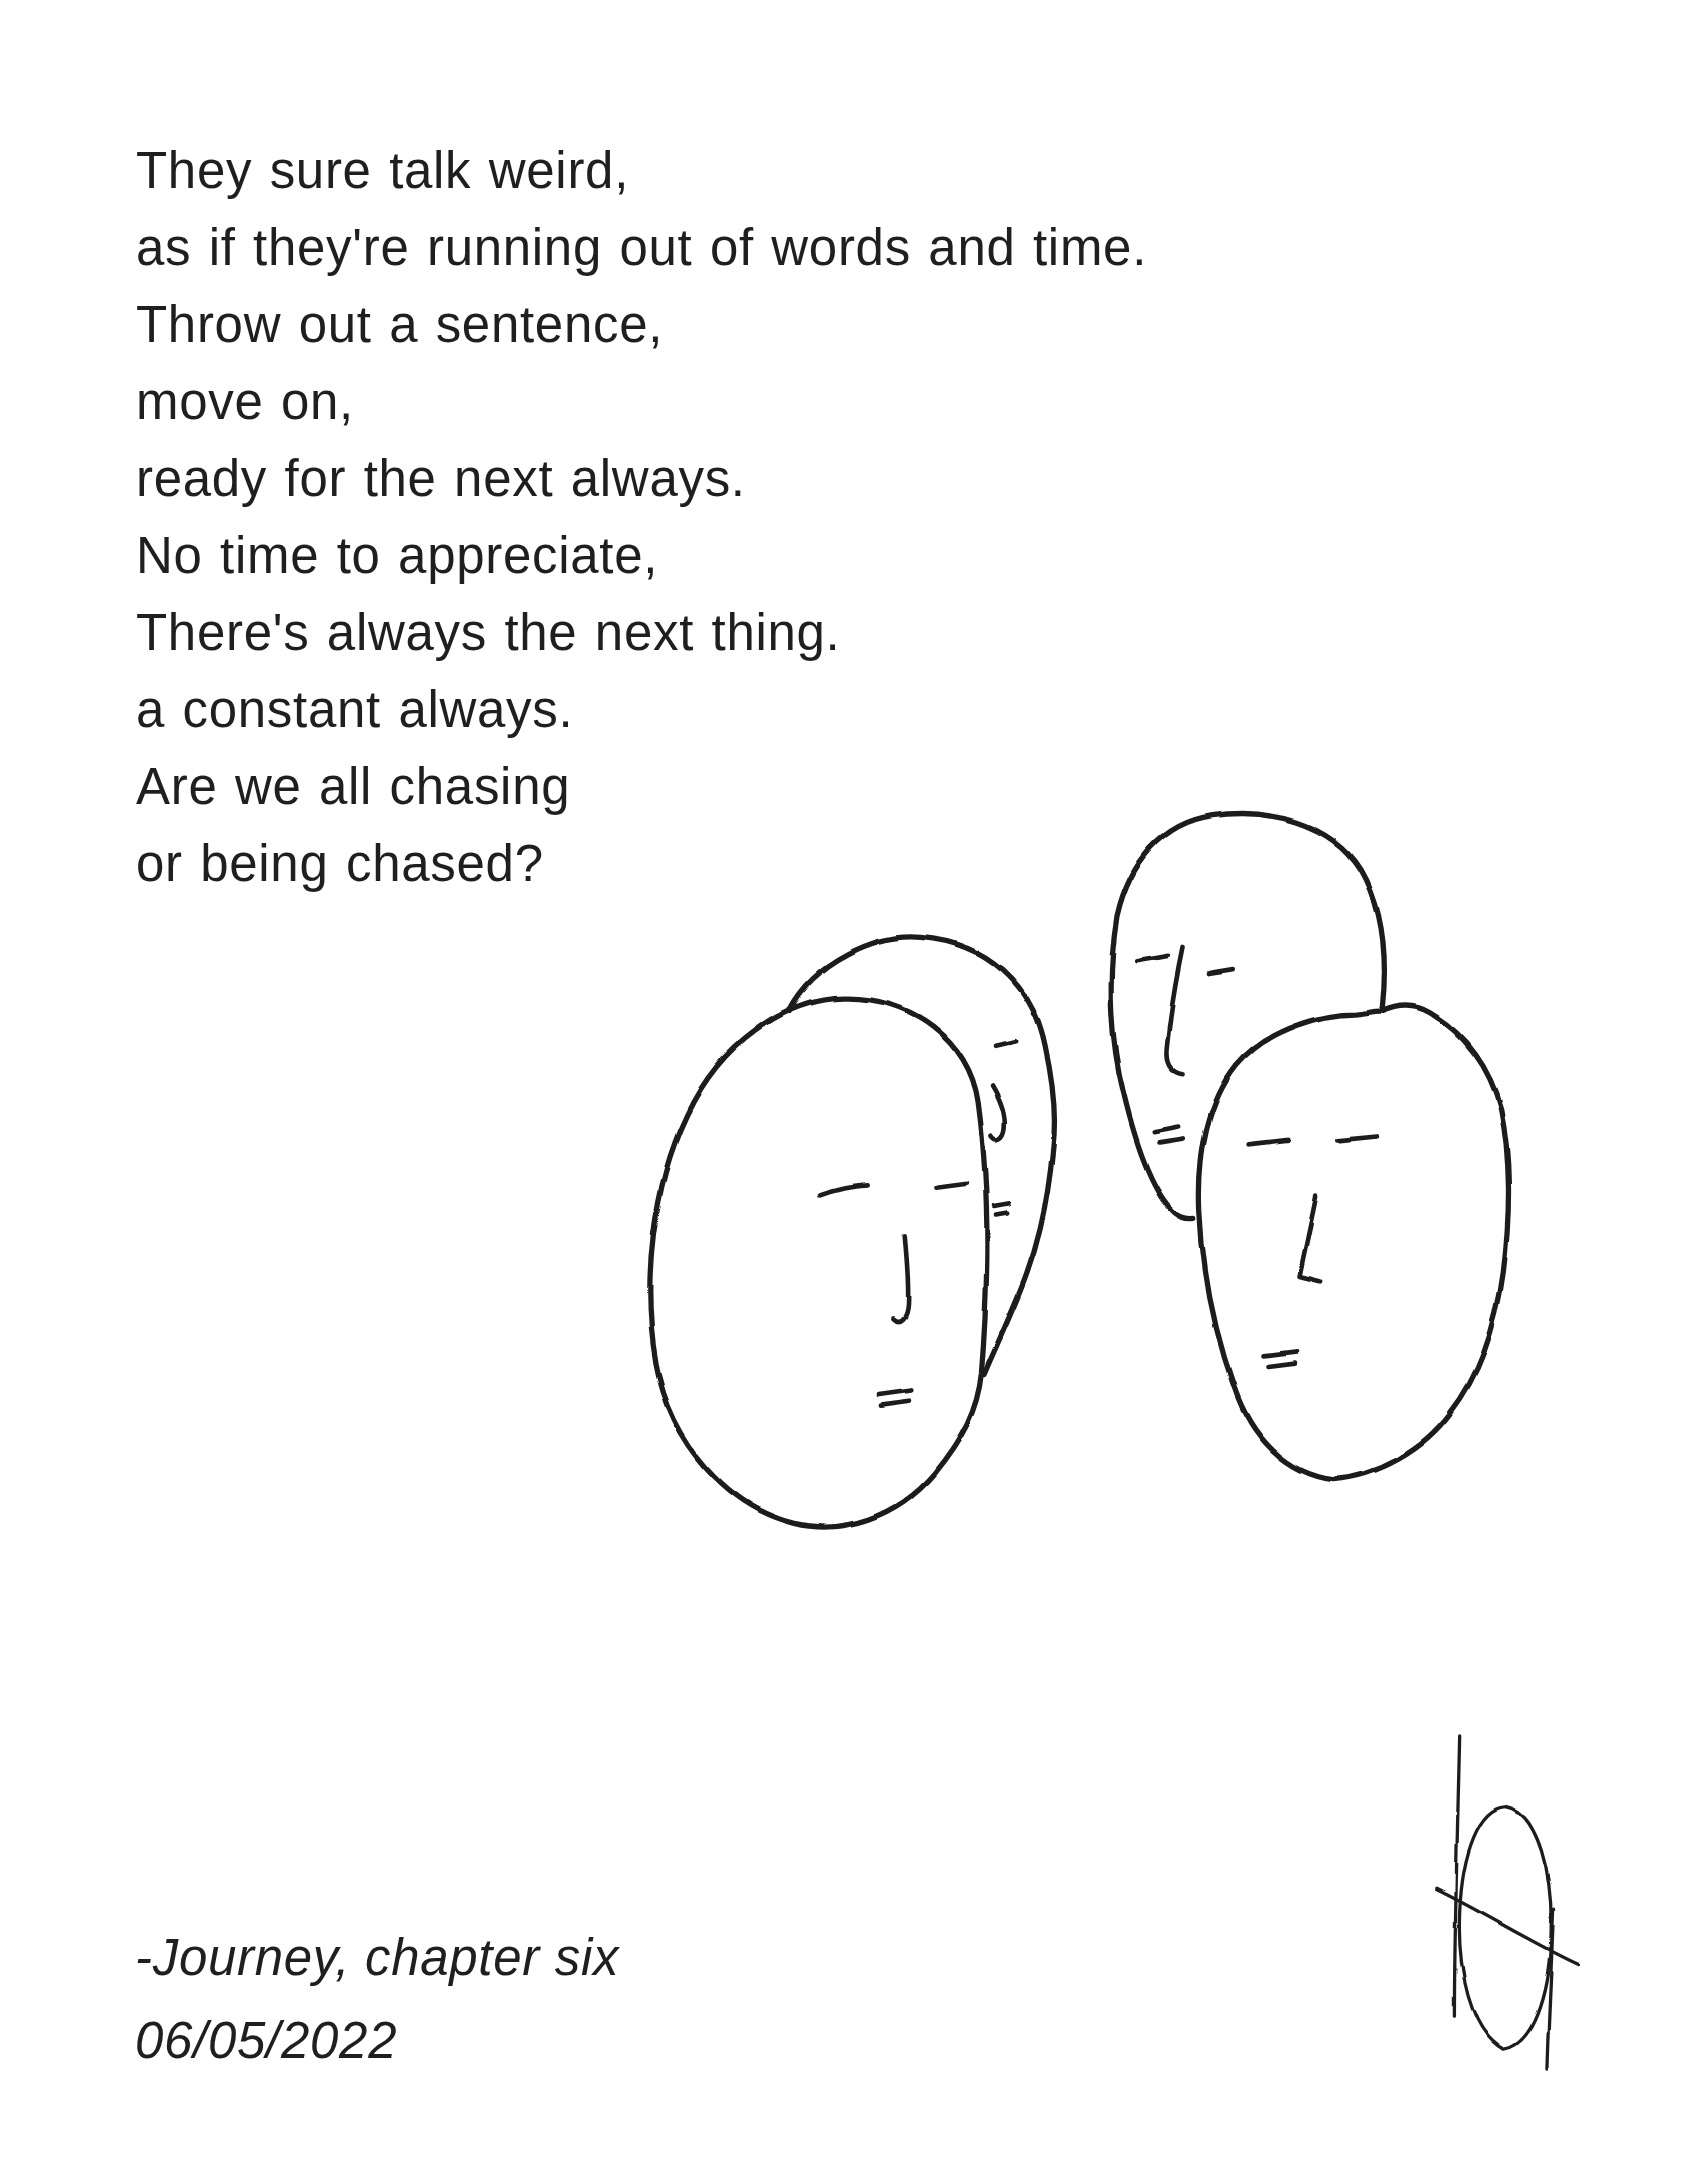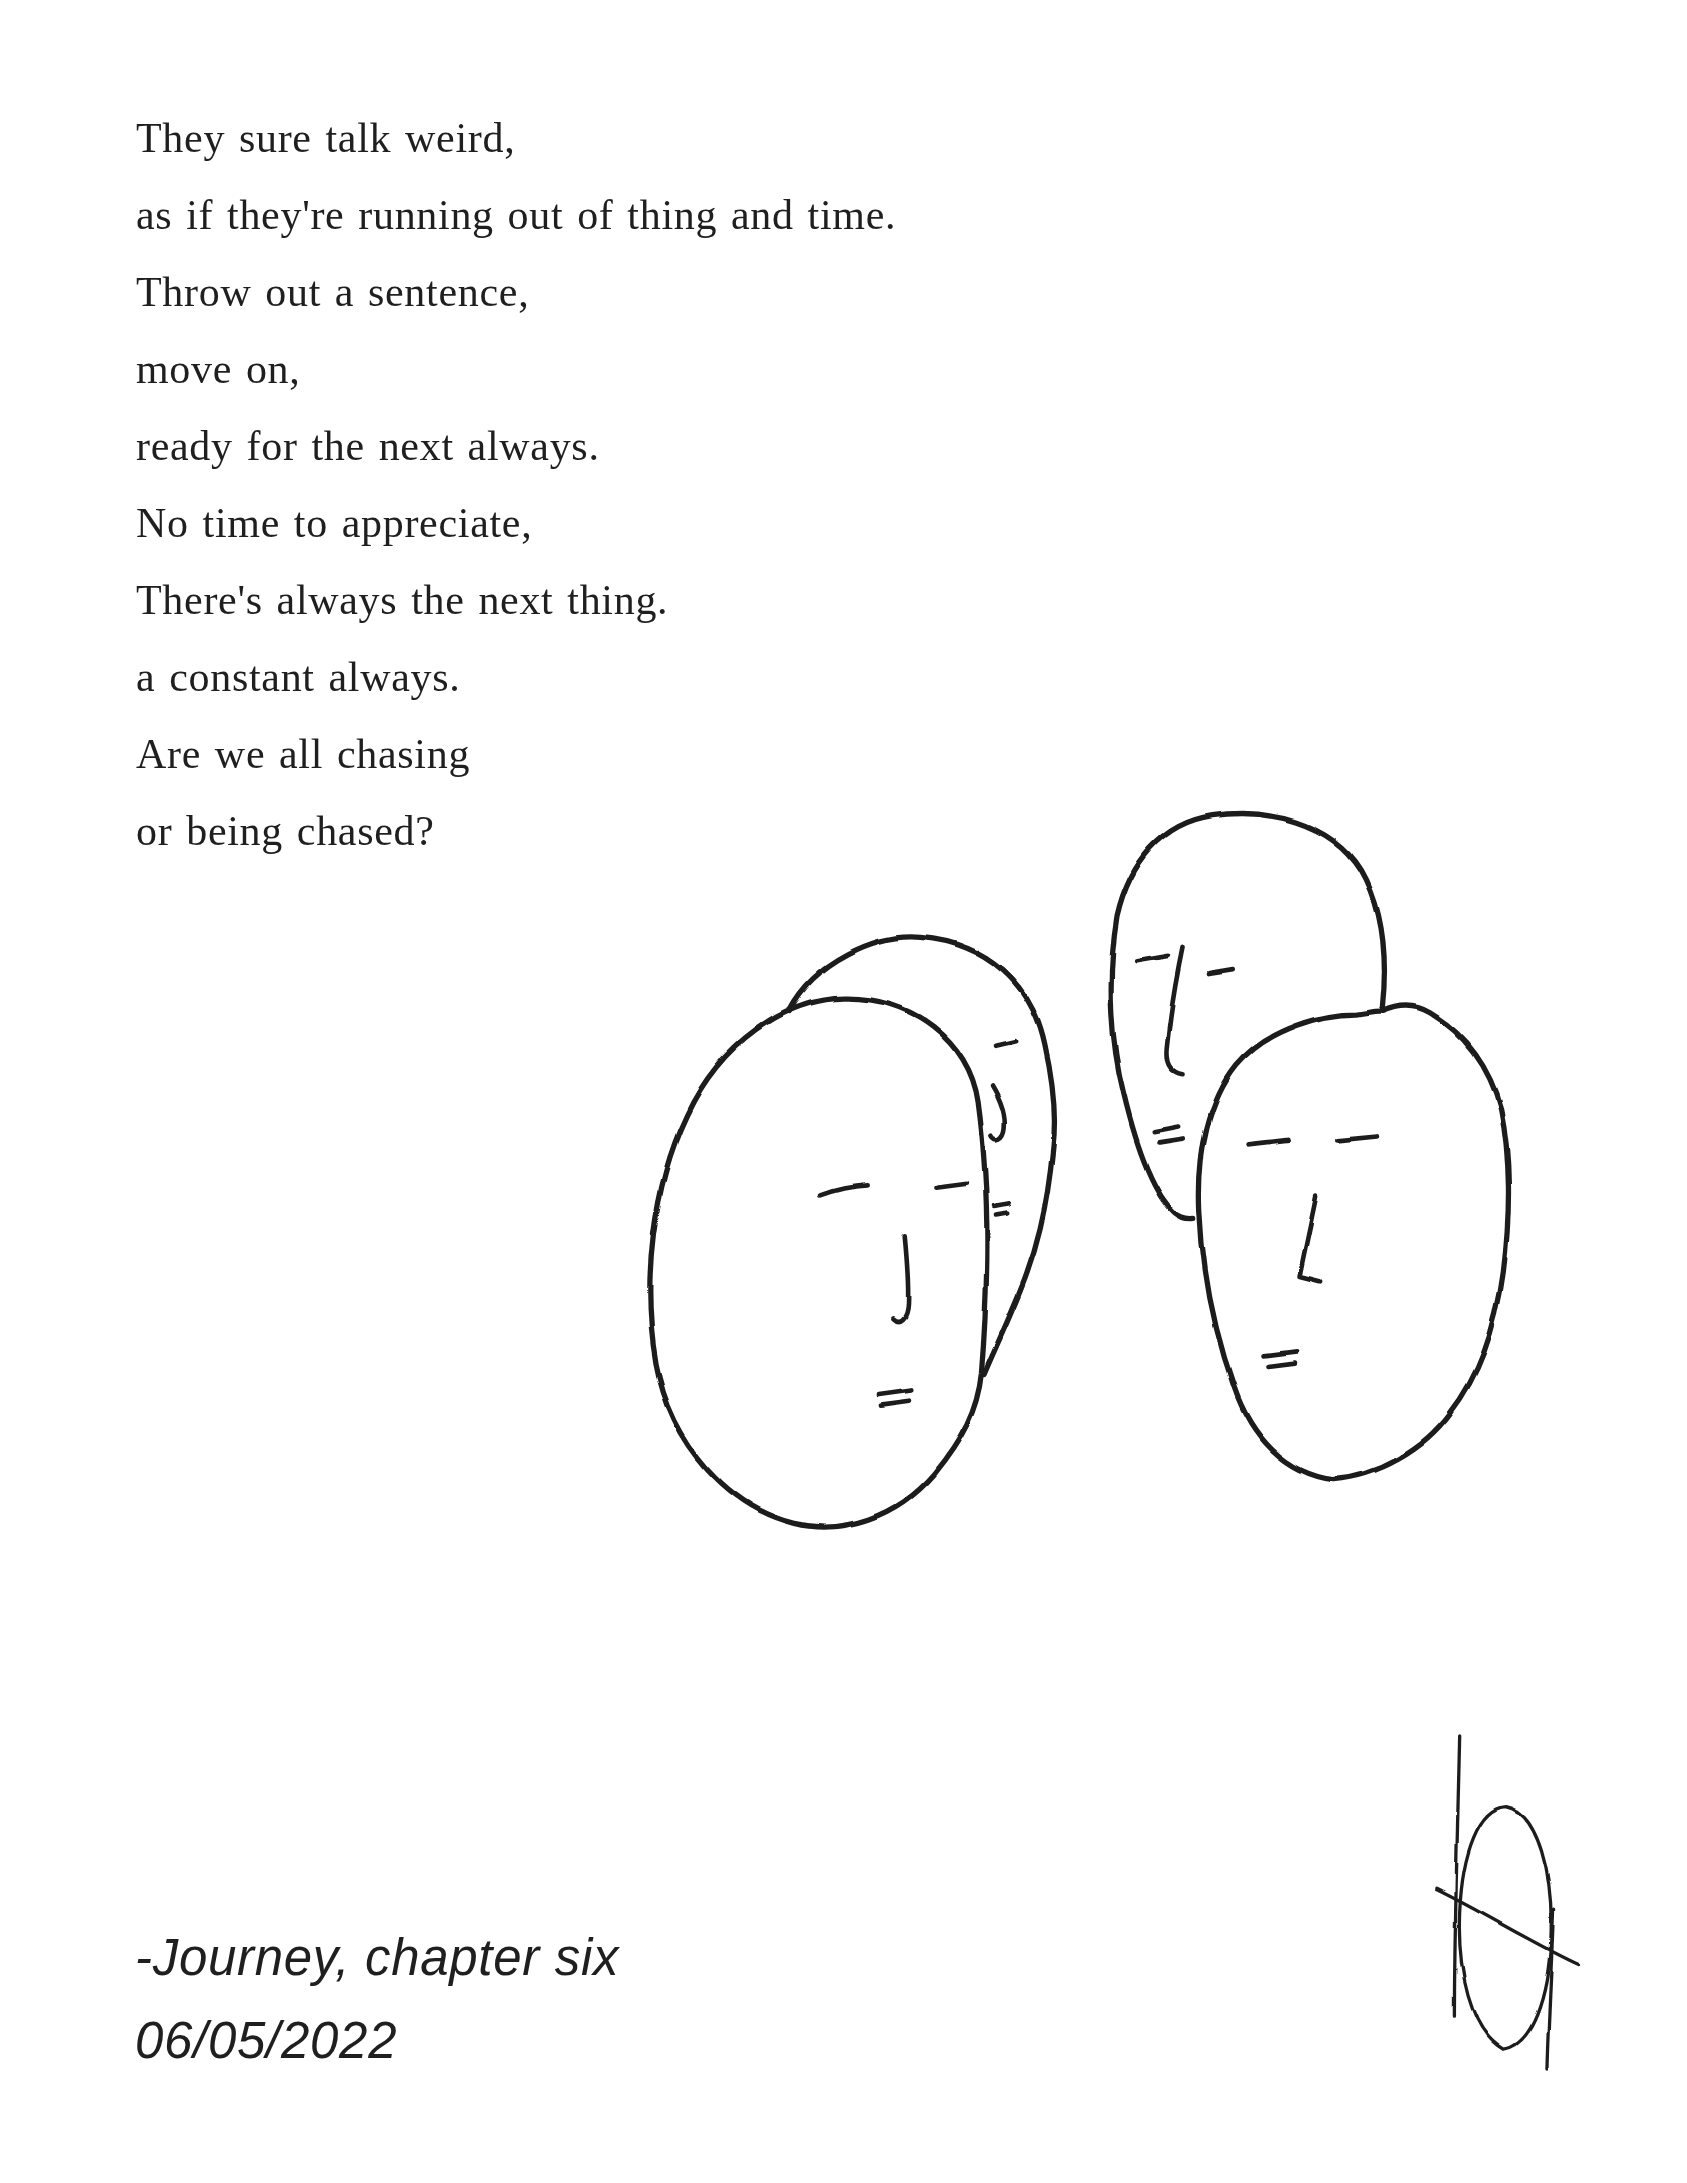--- a/index.html
+++ b/index.html
@@ -6,26 +6,25 @@
   body {
     width: 1687px; height: 2183px;
     position: relative;
     background: #ffffff;
     overflow: hidden;
     font-family: "Liberation Sans", sans-serif;
     color: var(--ink, #1f1f1f);
   }
   .poem {
     position: absolute;
-    left: 136px; top: 100px;
-    font-size: 42px;
+    left: 136px; top: 132px;
+    font-size: 51px;
     font-weight: 300;
     letter-spacing: 0.7px;
     word-spacing: 2.6px;
-    font-family: Liberation Serif, serif;
   }
   .poem-line {
     display: block;
     height: 77px;
     line-height: 77px;
     white-space: nowrap;
   }
   .illustration {
     position: absolute;
     left: 615px; top: 781px;
@@ -66,21 +65,21 @@
   }
   .logo .sketch-stroke { stroke-width: 5px; }
 </style>
 </head>
 <body style="background: rgb(255, 255, 255);">
 
 <div class="poem">
 
     <span class="poem-line">They sure talk weird,</span>
 
-    <span class="poem-line">as if they're running out of thing and time.</span>
+    <span class="poem-line">as if they're running out of words and time.</span>
 
     <span class="poem-line">Throw out a sentence,</span>
 
     <span class="poem-line">move on,</span>
 
     <span class="poem-line">ready for the next always.</span>
 
     <span class="poem-line">No time to appreciate,</span>
 
     <span class="poem-line">There's always the next thing.</span>

